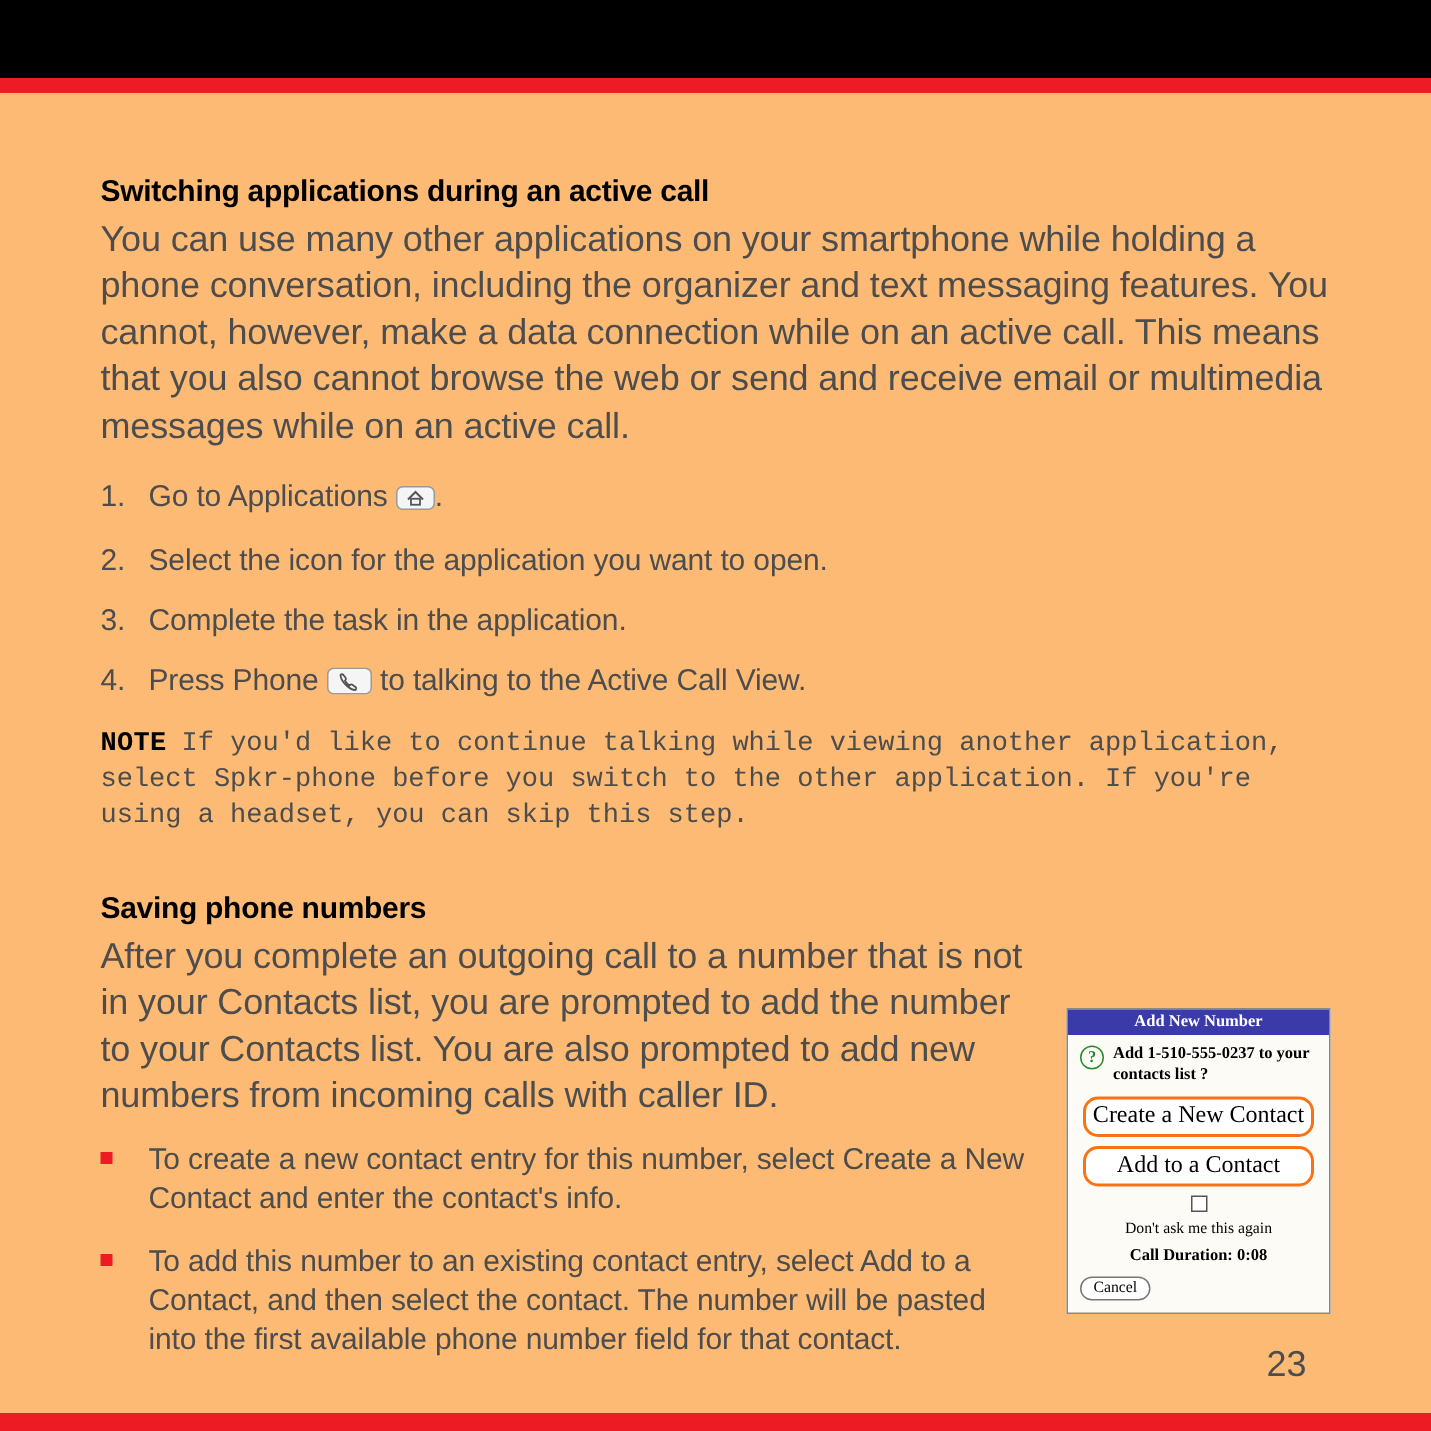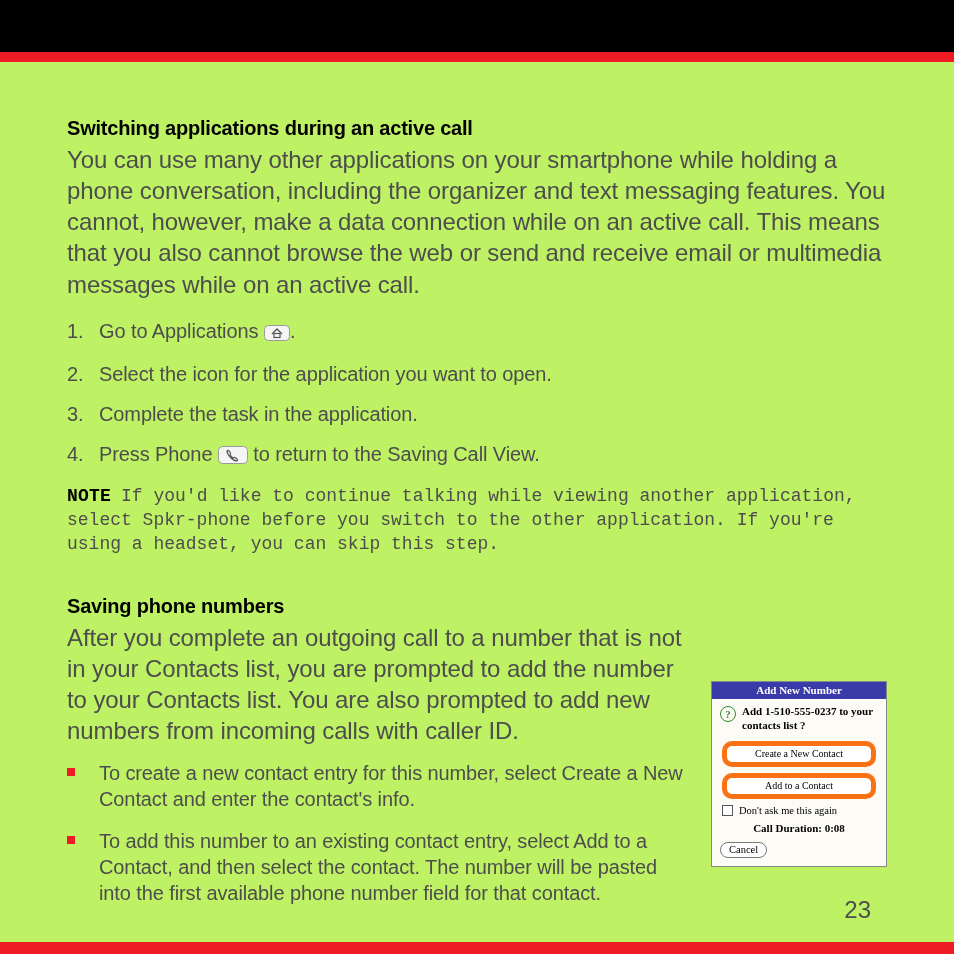--- a/index.html
+++ b/index.html
@@ -2,21 +2,21 @@
 <html><head>
 <meta charset="utf-8">
 <style>
   * { box-sizing: border-box; margin: 0; padding: 0; }
   html, body { width: 954px; height: 954px; font-family: Arial, Helvetica, sans-serif; }
   body { display: flex; flex-direction: column; }
   .top-black { background: #000; height: 100px; }
   .top-red { background: #ed1c24; height: 18px; }
   .bottom-red { background: #ed1c24; height: 22px; }
   .page {
-    background: #bef264;
+    background: #fdba74;
     flex: 1;
     padding: 55px 67px 20px 67px;
     position: relative;
     color: #4a4a4a;
   }
   h3 {
     font-family: "Arial Narrow", Arial, sans-serif;
     font-stretch: condensed;
     font-weight: 700;
     color: #000;
@@ -127,33 +127,33 @@
   .dlg-prompt { display: flex; gap: 6px; margin-bottom: 8px; }
   .help-icon {
     width: 16px; height: 16px; border: 1.5px solid #2a8a2a; border-radius: 50%;
     display: flex; align-items: center; justify-content: center;
     color: #2a8a2a; font-weight: 700; font-size: 11px; flex: 0 0 16px;
     margin-top: 1px;
   }
   .dlg-prompt-text { font-weight: 700; color: #000; line-height: 1.25; font-size: 11px; }
   .dlg-btn {
     display: block;
-    border: 5px solid #f97316;
+    border: 2px solid #f97316;
     border-radius: 10px;
     text-align: center;
     padding: 2px 4px 3px;
     margin: 0 2px 6px;
-    font-size: 10px;
+    font-size: 16px;
     background: #fff;
     color: #000;
   }
   .dlg-check {
     display: flex; gap: 6px; align-items: center;
     margin: 2px 2px 6px;
-    font-size: 10.5px; color: #000;
+    font-size: 10.5px; color: #000; flex-direction: column;
   }
   .chk { width: 11px; height: 11px; border: 1px solid #555; background: #fff; flex: 0 0 11px; }
   .dlg-duration { text-align: center; font-weight: 700; font-size: 11px; color: #000; margin: 2px 0 8px; }
   .dlg-cancel {
     display: inline-block;
     border: 1px solid #777;
     border-radius: 8px;
     padding: 1px 8px 2px;
     font-size: 10.5px;
     background: #fff;
@@ -178,21 +178,21 @@
             <path d="M8 9 L13 4 L18 9" fill="none" stroke="#555" stroke-width="1.4"></path>
             <rect x="10" y="8.5" width="6" height="4" fill="none" stroke="#555" stroke-width="1.2"></rect>
           </svg></span><span>.</span>
     </li>
     <li>Select the icon for the application you want to open.</li>
     <li>Complete the task in the application.</li>
     <li>
       <span>Press Phone </span><span class="inline-icon"><svg width="30" height="18" viewBox="0 0 30 18">
             <rect x="0.5" y="0.5" width="29" height="17" rx="4" fill="#f5f5f5" stroke="#9a9a9a"></rect>
             <path d="M9 5 C9 5 10 4 11 5 L12.5 7 C13 7.7 12.5 8.3 12 8.8 C12 8.8 13 10.5 15 12 C15.5 11.5 16.2 11 16.9 11.5 L19 13 C20 13.8 19 15 19 15 C19 15 16 15 12.5 11.5 C9 8 9 5 9 5 Z" fill="none" stroke="#555" stroke-width="1.2"></path>
-          </svg></span><span> to return to the Saving Call View.</span>
+          </svg></span><span> to talking to the Active Call View.</span>
     </li>
   </ol>
 
   <p class="note">
     <span class="note-label">NOTE</span><span>If you'd like to continue talking while viewing another application, select Spkr-phone before you switch to the other application. If you're using a headset, you can skip this step.</span>
   </p>
 
   <h3>Saving phone numbers</h3>
 
   <div class="two-col">

